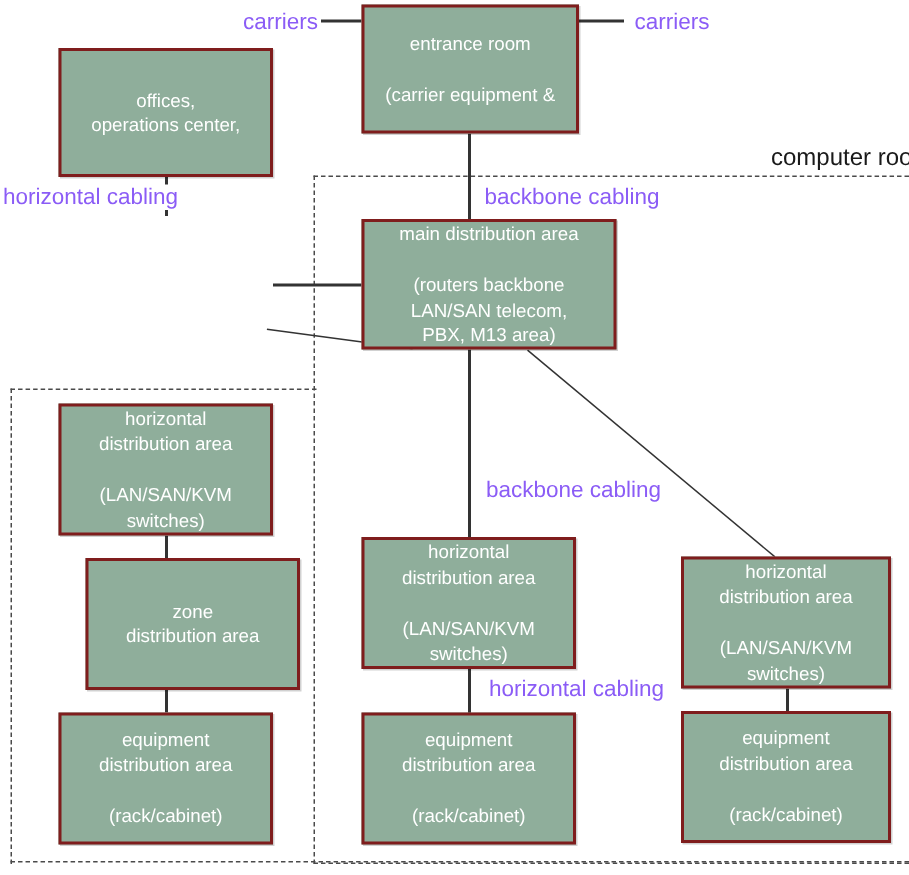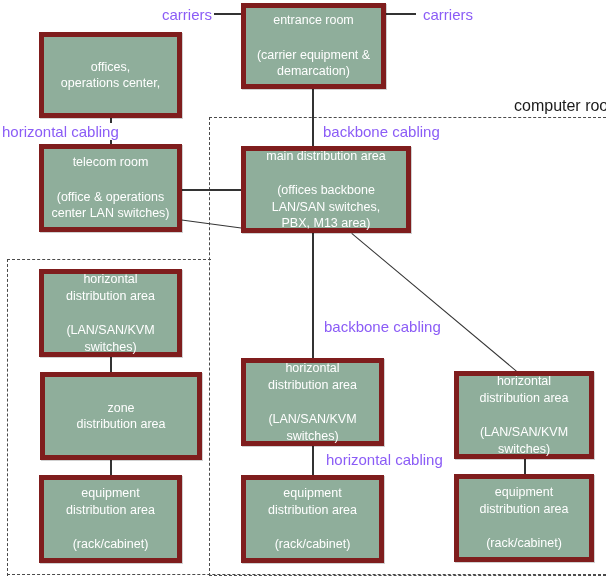--- a/index.html
+++ b/index.html
@@ -28,21 +28,21 @@
     position: absolute;
     font-size: 16px;
     color: #1a1a1a;
     white-space: nowrap;
   }
   
   .node {
     position: absolute;
     box-sizing: border-box;
     background: #8fae9b;
-    border: 5px solid #7f1d1d;
+    border: 2px solid #7f1d1d;
     box-shadow: 1px 1px 0 rgba(0,0,0,0.18);
     color: #ffffff;
     display: flex;
     flex-direction: column;
     align-items: center;
     justify-content: center;
     text-align: center;
     font-size: 12.5px;
     line-height: 1.32;
     padding: 2px 4px;
@@ -120,64 +120,54 @@
   <span class="edge-label" style="left:321px; top:123px;">backbone cabling</span>
   <span class="edge-label" style="left:322px; top:318px;">backbone cabling</span>
   <span class="edge-label" style="left:324px; top:451px;">horizontal cabling</span>
 
   <div class="node" style="left:241px; top:3px; width:145px; height:86px;">
     <span class="grp">
       <span class="ln">entrance room</span>
     </span>
     <span class="grp">
       <span class="ln">(carrier equipment &amp;</span>
-      <span class="ln">demarcation)</span>
     </span>
   </div>
 
   <div class="node" style="left:39px; top:32px; width:143px; height:86px;">
     <span class="grp">
       <span class="ln">offices,</span>
       <span class="ln">operations center,</span>
     </span>
   </div>
 
-  <div class="node" style="left:39px; top:144px; width:143px; height:88px;">
-    <span class="grp">
-      <span class="ln">telecom room</span>
-    </span>
-    <span class="grp">
-      <span class="ln">(office &amp; operations</span>
-      <span class="ln">center LAN switches)</span>
-    </span>
-  </div>
 
   <div class="node" style="left:241px; top:146px; width:170px; height:87px;">
     <span class="grp">
       <span class="ln">main distribution area</span>
     </span>
     <span class="grp">
-      <span class="ln">(offices backbone</span>
-      <span class="ln">LAN/SAN switches,</span>
+      <span class="ln">(routers backbone</span>
+      <span class="ln">LAN/SAN telecom,</span>
       <span class="ln">PBX, M13 area)</span>
     </span>
   </div>
 
   <div class="node" style="left:39px; top:269px; width:143px; height:88px;">
     <span class="grp">
       <span class="ln">horizontal</span>
       <span class="ln">distribution area</span>
     </span>
     <span class="grp">
       <span class="ln">(LAN/SAN/KVM</span>
       <span class="ln">switches)</span>
     </span>
   </div>
 
-  <div class="node" style="left:40px; top:372px; width:162px; height:88px;">
+  <div class="node" style="left:57px; top:372px; width:143px; height:88px;">
     <span class="grp">
       <span class="ln">zone</span>
       <span class="ln">distribution area</span>
     </span>
   </div>
 
   <div class="node" style="left:39px; top:475px; width:143px; height:88px;">
     <span class="grp">
       <span class="ln">equipment</span>
       <span class="ln">distribution area</span>

